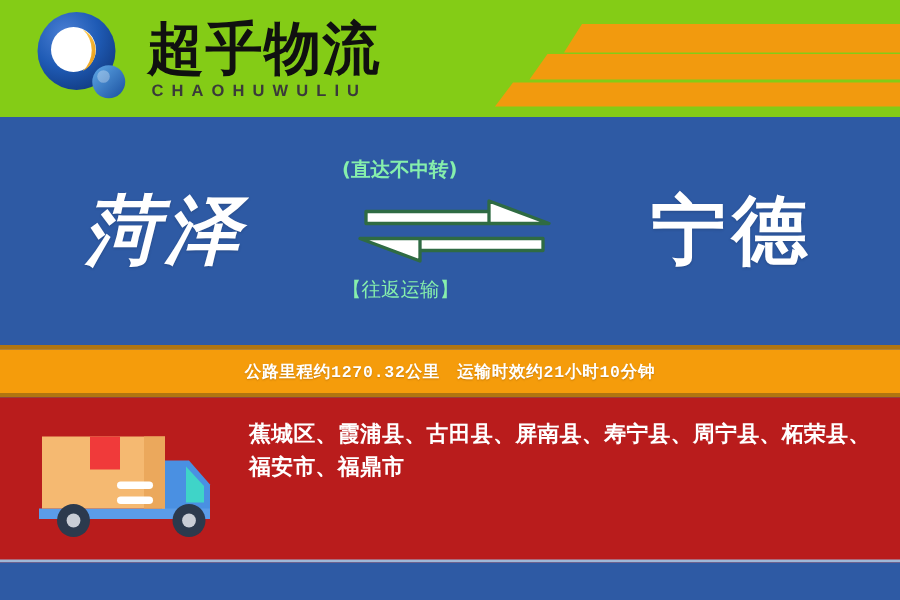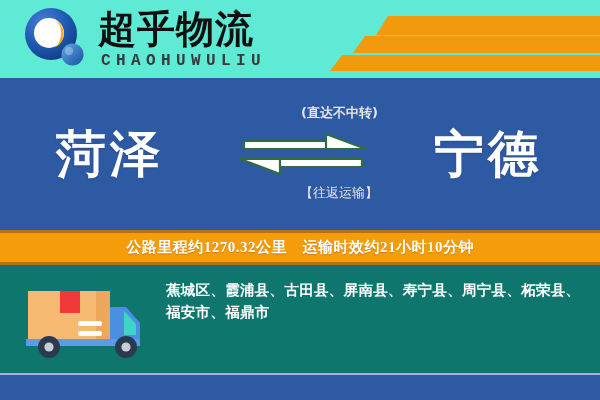--- a/index.html
+++ b/index.html
@@ -9,103 +9,103 @@
   #banner{
     position:relative;
     width:600px;height:400px;
     overflow:hidden;
     background:#2e5aa4;
   }
 
   
   .header{
     position:absolute;left:0;top:0;width:600px;height:78px;
-    background:#5eead4;
+    background:#84cc16;
     overflow:hidden;
   }
   .logo-block{
     position:absolute;left:22px;top:6px;
     display:flex;align-items:center;
   }
   .logo-mark{
     position:relative;width:66px;height:66px;flex:none;
   }
   .logo-mark svg{display:block;width:66px;height:66px;}
   .logo-text{
     margin-left:10px;display:flex;flex-direction:column;justify-content:center;
     padding-top:2px;
   }
   .brand-cn{
     font-family:"DejaVu Sans","Liberation Sans",sans-serif;
     font-size:38px;font-weight:700;color:#101010;
     line-height:1.05;letter-spacing:1px;white-space:nowrap;
   }
   .brand-en{
-    font-family:Liberation Mono, monospace;
-    font-size:16px;font-weight:700;color:#3a3a3a;
+    font-family:Liberation Sans, sans-serif;
+    font-size:11px;font-weight:700;color:#3a3a3a;
     letter-spacing:5.4px;white-space:nowrap;
     margin-top:3px;padding-left:3px;
   }
   .stripes{
     position:absolute;right:0;top:8px;width:270px;height:64px;
   }
   .stripes svg{display:block;}
 
   
   .mid{
     position:absolute;left:0;top:78px;width:600px;height:152px;
     background:#2e5aa4;
   }
   .city{
     position:absolute;top:50%;transform:translateY(-50%);
     font-family:"DejaVu Sans","Liberation Sans",sans-serif;
     font-size:50px;font-weight:700;color:#ffffff;
     letter-spacing:4px;white-space:nowrap;
     text-shadow:0 1px 2px rgba(0,0,0,.18);
   }
-  .city-from{left:56px;}
+  .city-from{left:56px;font-style:italic;}
   .city-to{right:58px;}
 
   .arrowzone{
     position:absolute;left:228px;top:22px;width:150px;height:110px;
   }
   .hint{
-    position:absolute;left:0;width:150px;text-align:right;
-    font-family:"DejaVu Sans","Liberation Sans",sans-serif;
-    color:#e5e5e5;white-space:nowrap;
+    position:absolute;left:0;width:150px;text-align:left;
+    font-family:"DejaVu Sans","Liberation Sans",sans-serif;
+    color:#86efac;white-space:nowrap;
   }
   .hint-top{top:4px;font-size:13px;font-weight:600;}
   .hint-bottom{top:84px;font-size:13px;font-weight:400;}
   .arrow-svg{position:absolute;left:-2px;top:30px;}
 
   
   .sep-top{
     position:absolute;left:0;top:230px;width:600px;height:3px;
     background:#b07510;
   }
   .orange{
     position:absolute;left:0;top:233px;width:600px;height:29px;
     background:#f59c0b;
     display:flex;align-items:center;justify-content:center;
   }
   .orange-text{
-    font-family:Liberation Serif, serif;
-    font-size:15px;font-weight:700;color:#ffffff;
+    font-family:Liberation Mono, monospace;
+    font-size:11px;font-weight:700;color:#ffffff;
     letter-spacing:.5px;white-space:nowrap;
     text-shadow:0 1px 1px rgba(120,70,0,.35);
   }
   .sep-bot{
     position:absolute;left:0;top:262px;width:600px;height:3px;
     background:#b07510;
   }
 
   
   .bottom{
     position:absolute;left:0;top:265px;width:600px;height:136px;
-    background:#0f766e;
+    background:#b91c1c;
   }
   .truck{
     position:absolute;left:22px;top:12px;width:132px;height:86px;
   }
   .truck svg{display:block;}
   .regions{
     position:absolute;left:166px;top:14px;width:420px;
     font-family:"DejaVu Sans","Liberation Sans",sans-serif;
     font-size:14.5px;font-weight:700;color:#ffffff;
     line-height:1.55;letter-spacing:.3px;

